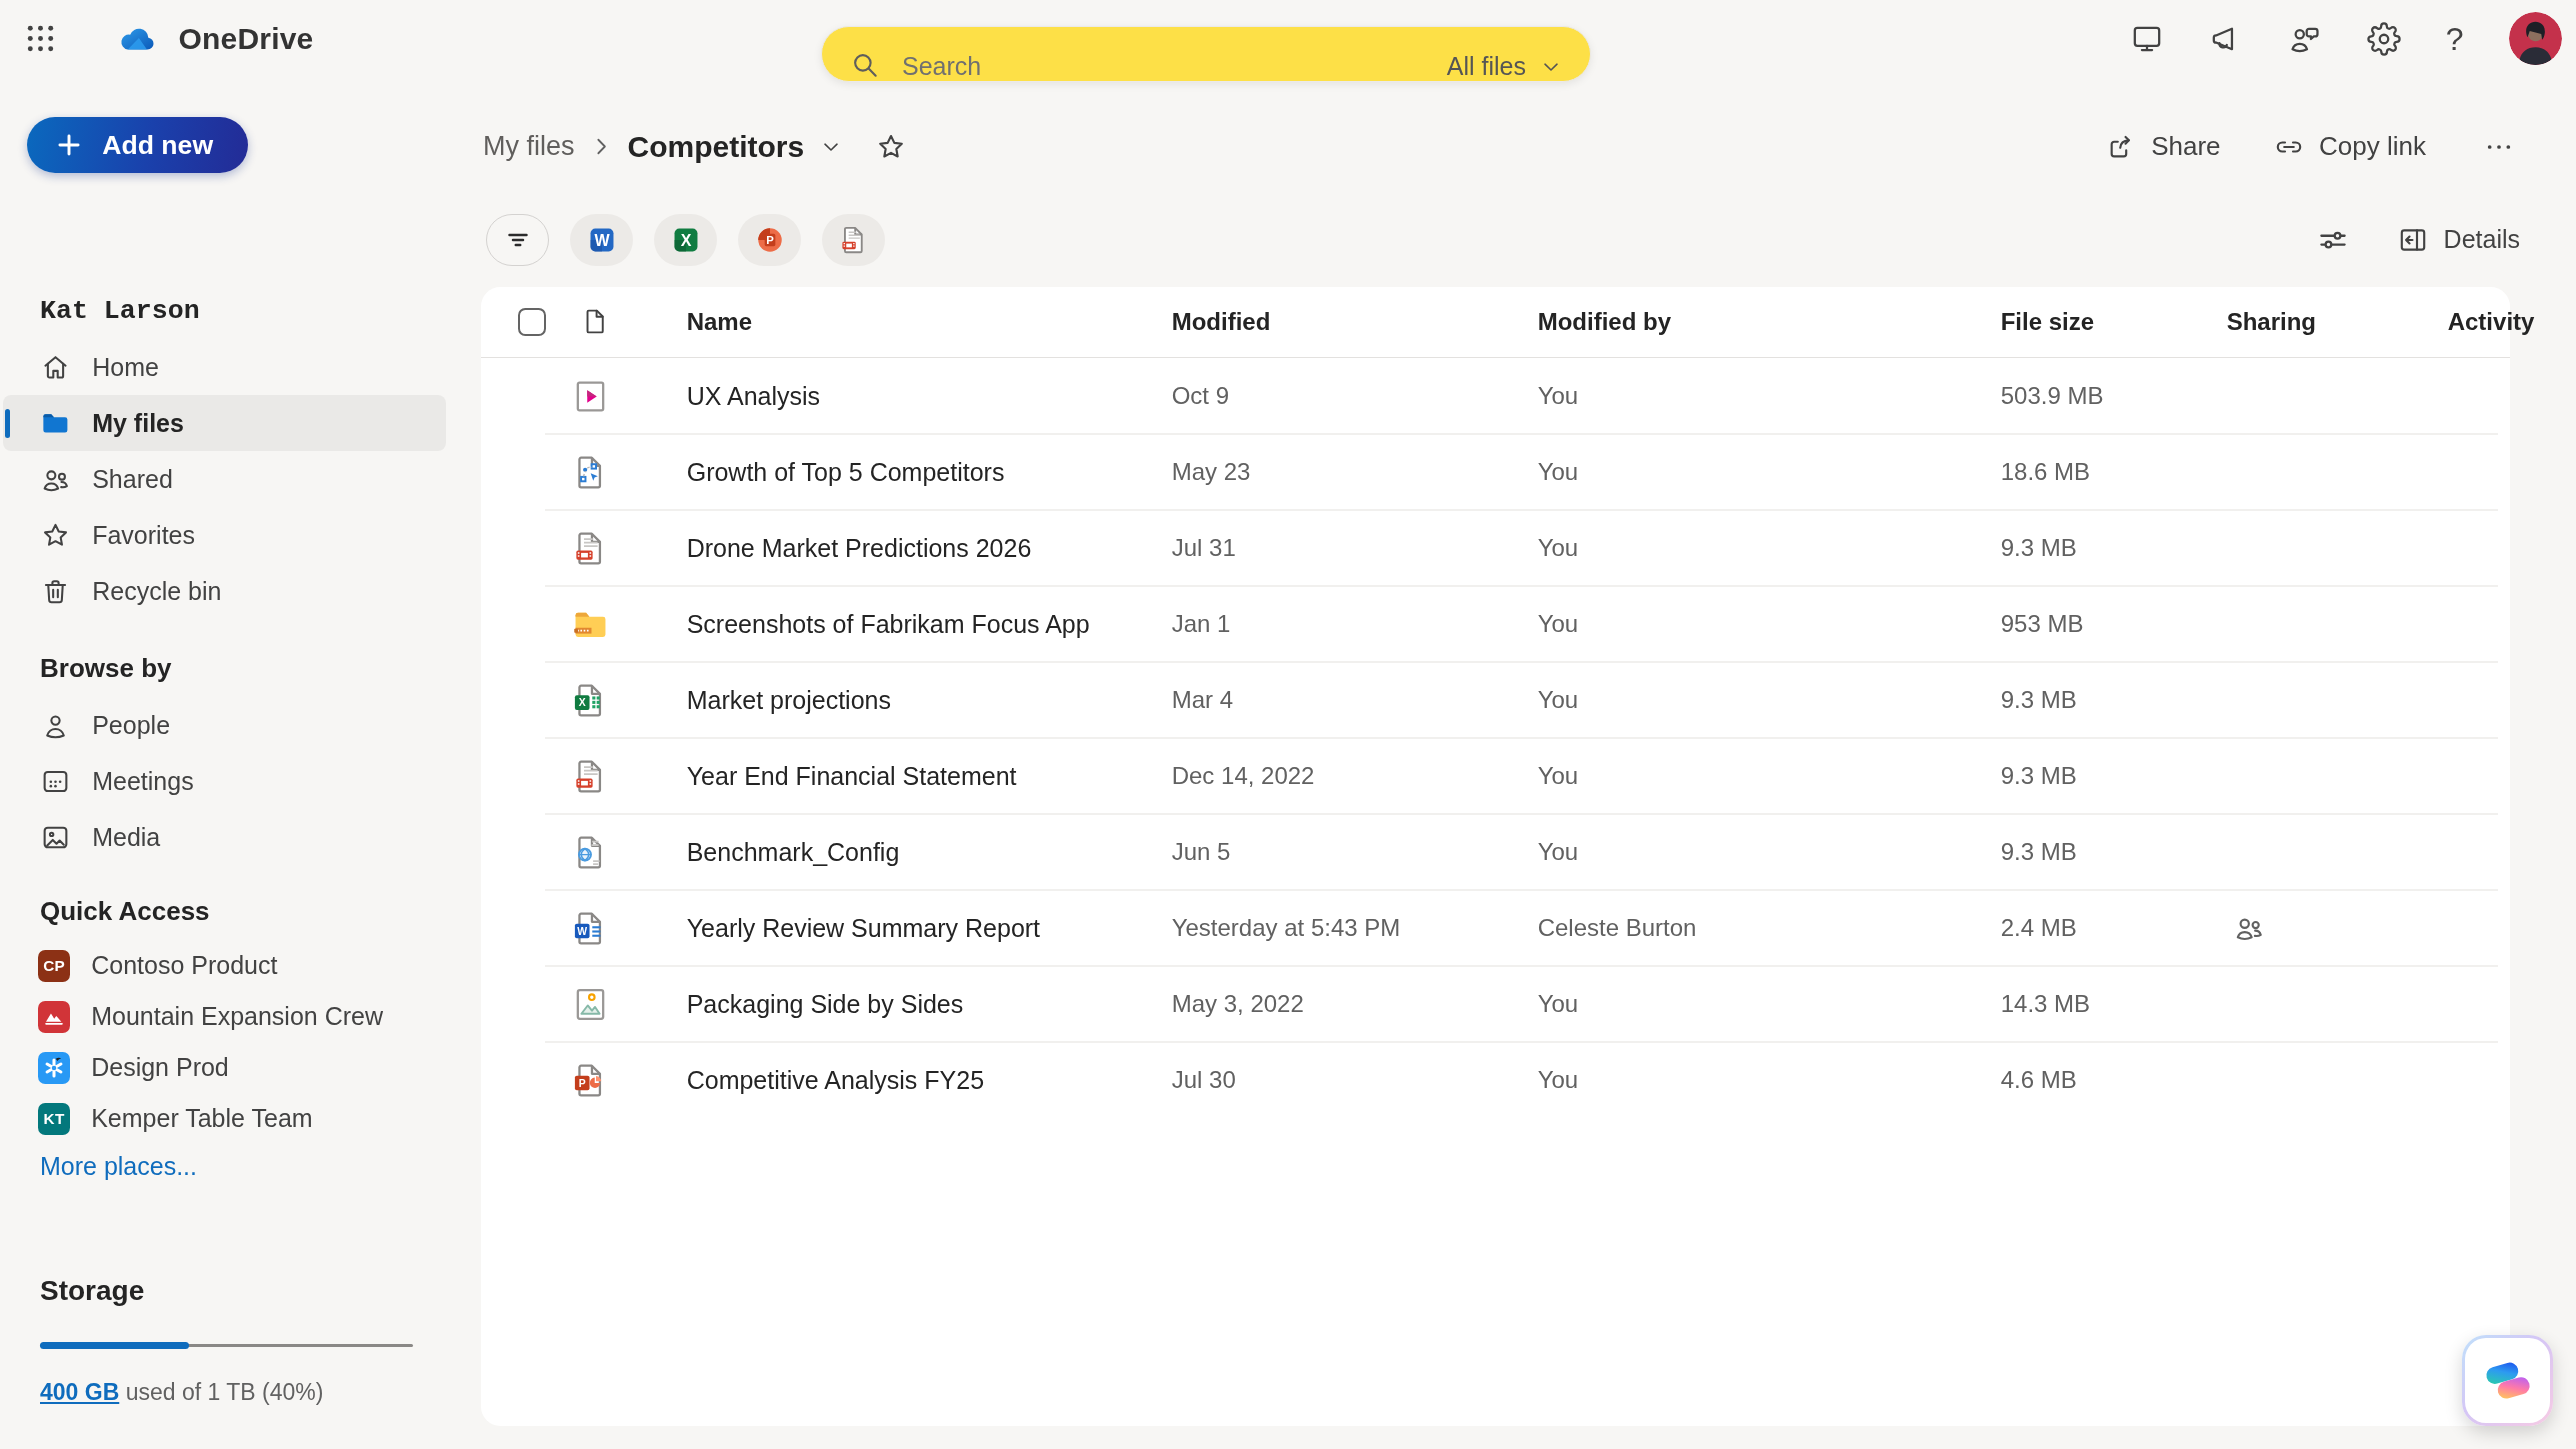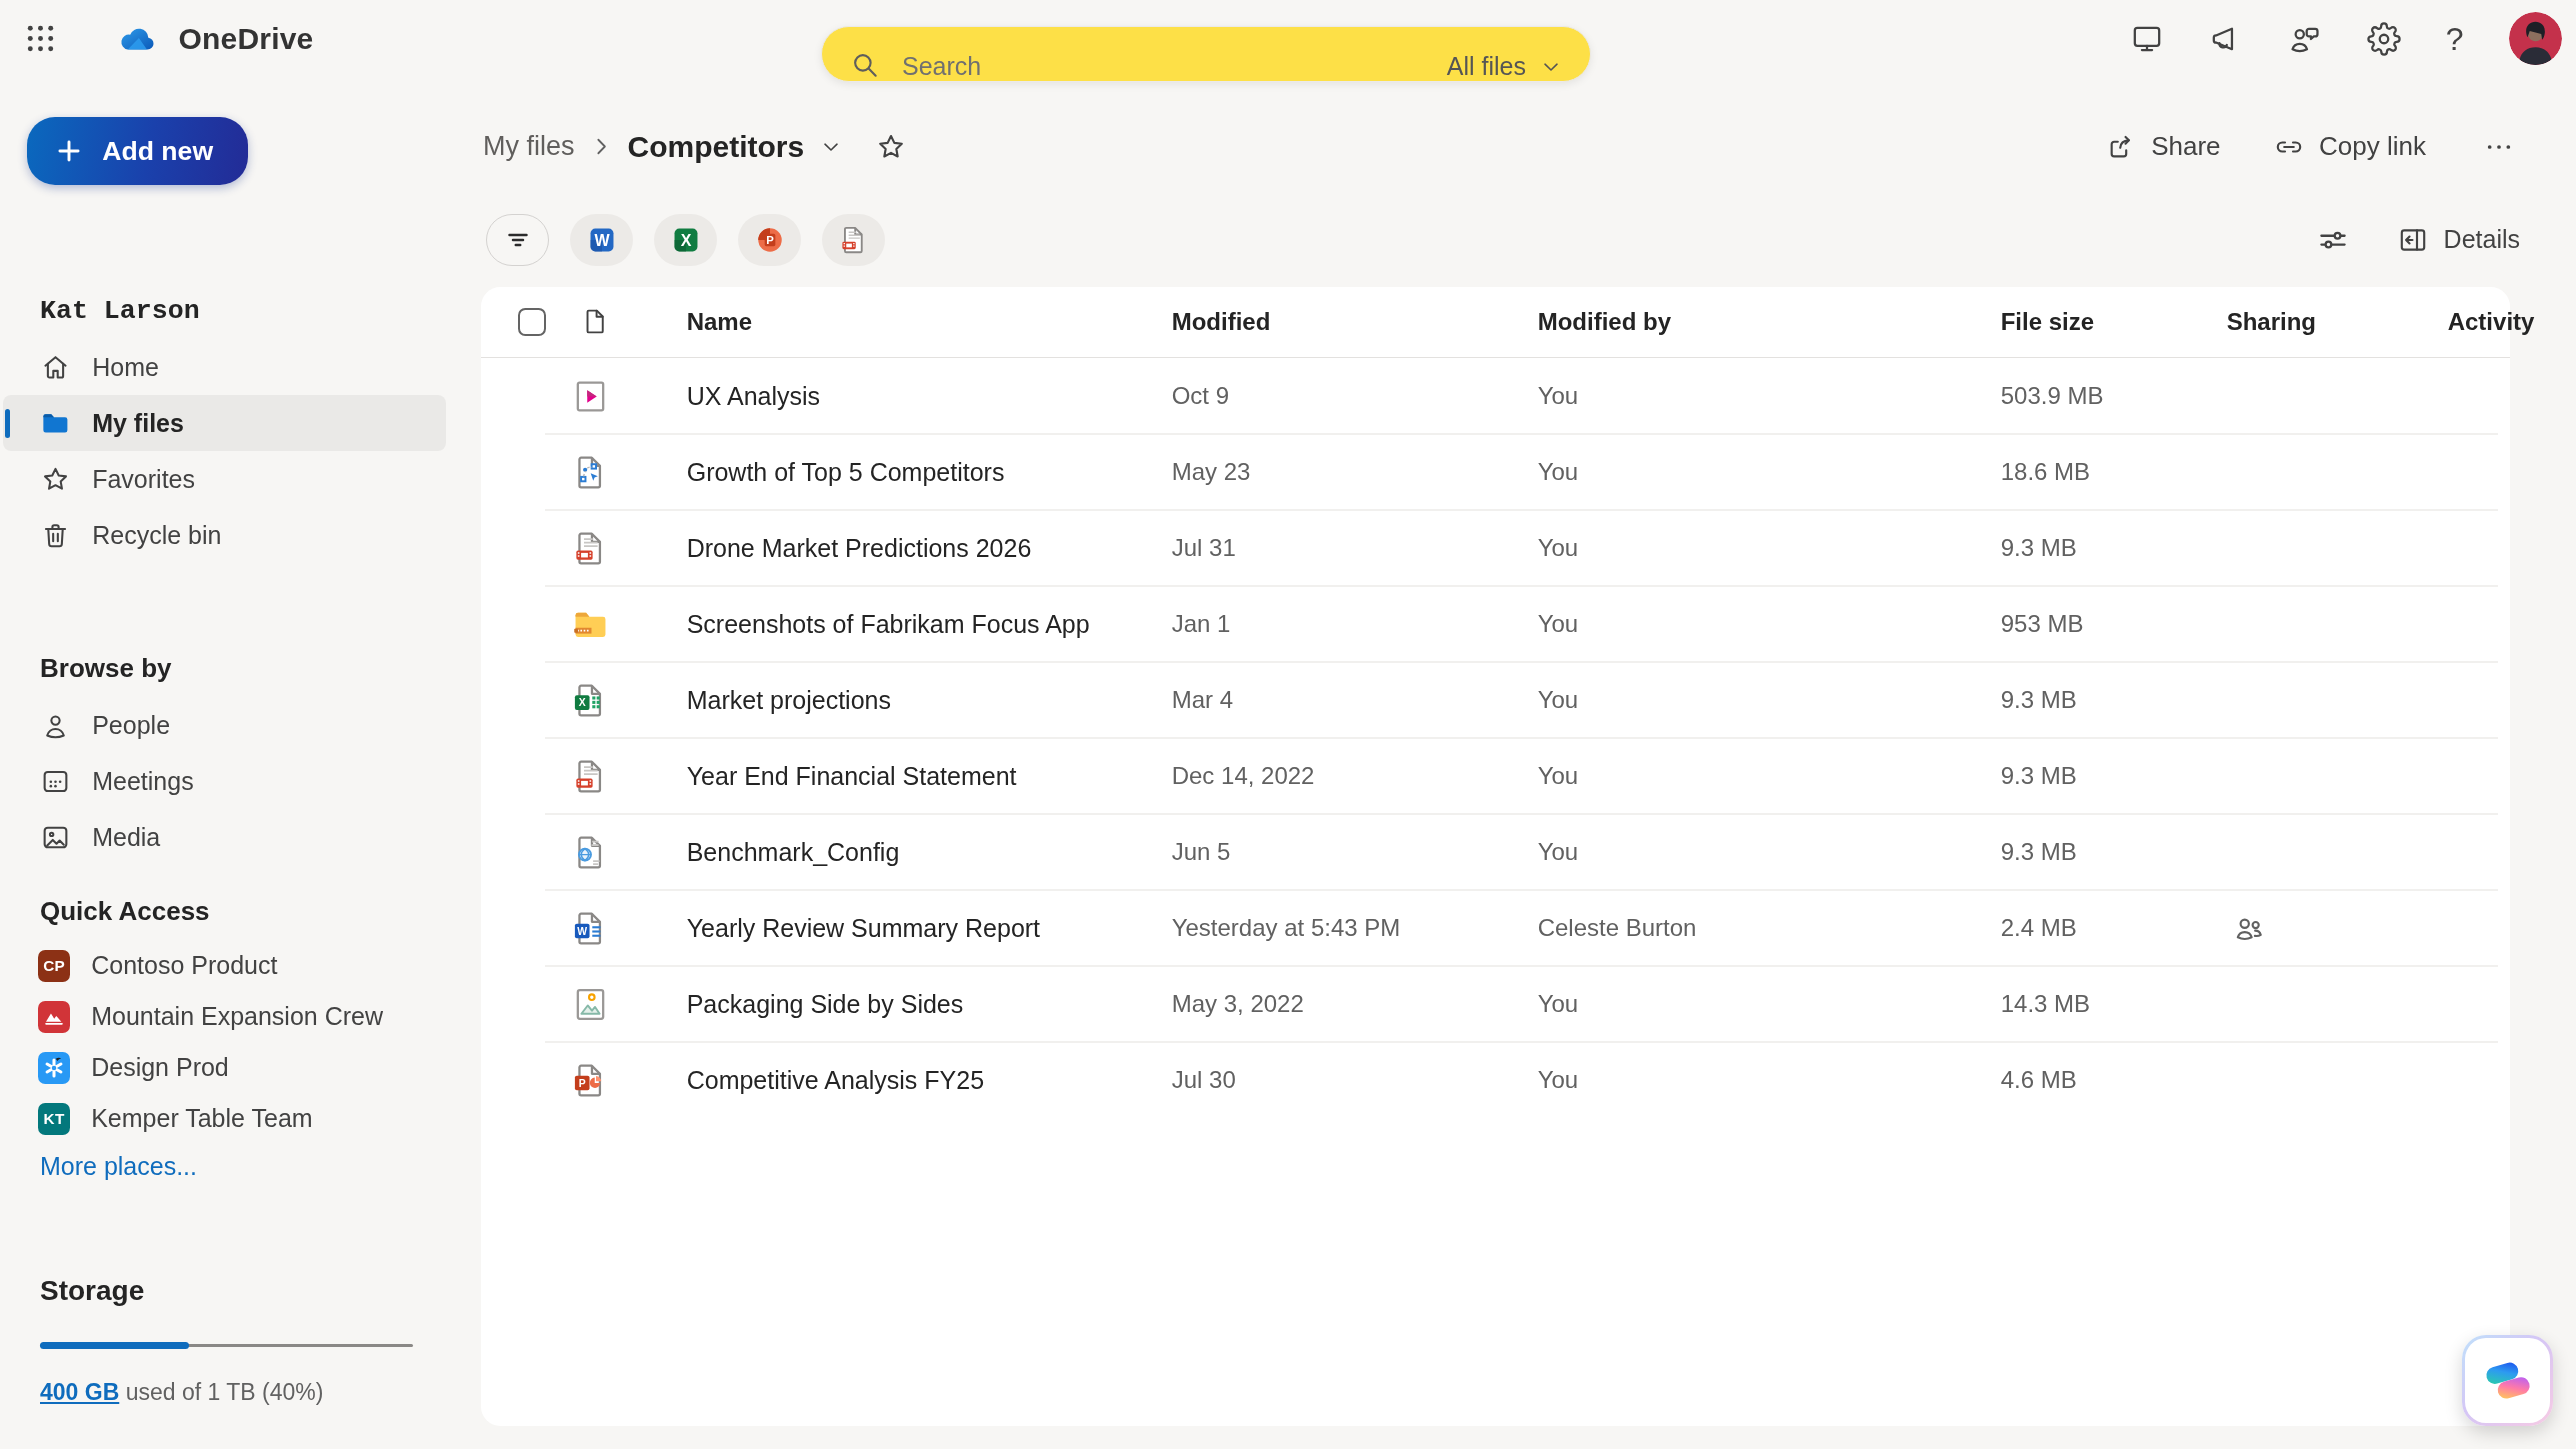--- a/index.html
+++ b/index.html
@@ -38,21 +38,21 @@
   .scope-chevron { width:24px; height:24px; color:#555; }
 
   .topbar-actions { position:absolute; right:14.5px; top:0; height:77px; display:flex; align-items:center; gap:45px; }
   .tb-icon { width:34px; height:34px; color:#424242; cursor:pointer; }
   .tb-help { font-size:32px; color:#424242; width:auto; height:auto; line-height:1; cursor:pointer; }
   .avatar { width:53px; height:53px; border-radius:50%; overflow:hidden; cursor:pointer; flex:none; }
 
   
   #sidebar { position:absolute; top:77px; left:0; width:467px; bottom:0; }
   .add-new {
-    position:absolute; left:26.6px; top:40px; height:68px; padding:0 35px 0 26px;
+    position:absolute; left:26.6px; top:40px; height:56px; padding:0 35px 0 26px;
     border:none; border-radius:28px; cursor:pointer;
     background:linear-gradient(100deg,#0A69BE 0%, #1A41AC 55%, #232B96 100%);
     color:#fff; display:flex; align-items:center; gap:17.7px;
     font-family:inherit; font-size:26.6px; font-weight:600;
     box-shadow:0 3.2px 9.7px rgba(20,50,140,.30);
   }
   .add-plus { width:32px; height:32px; color:#fff; }
   .sb-user { position:absolute; left:40px; top:219px; font-size:26.6px; font-weight:700; color:#242424;font-family:Liberation Mono, monospace; }
 
   .nav-group { position:absolute; left:0; right:13px; }
@@ -277,20 +277,32 @@
             <path d="M2.6 6.6a1.8 1.8 0 0 1 1.8-1.8h4.3l2.1 2.3h8.6a1.8 1.8 0 0 1 1.8 1.8v8.3a1.8 1.8 0 0 1-1.8 1.8H4.4a1.8 1.8 0 0 1-1.8-1.8Z" fill="#1176D1"></path>
             <path d="M2.6 6.6a1.8 1.8 0 0 1 1.8-1.8h4.3l2.1 2.3H2.6Z" fill="#0B5CA8"></path>
           </svg>
         </span>
     <span class="nav-label">My files</span>
   </div>
       <div class="nav-item">
     <span class="nav-ind"></span>
     <span class="icon nav-icon">
           <svg viewBox="0 0 24 24" fill="none" stroke="currentColor" stroke-width="1.6" stroke-linecap="round" stroke-linejoin="round">
+            <circle cx="8.8" cy="8.8" r="3.1"></circle>
+            <path d="M3.6 19a5.4 5.4 0 0 1 10.4 0c-3.1 1.5-7.3 1.5-10.4 0Z"></path>
+            <circle cx="17" cy="9.8" r="2.3"></circle>
+            <path d="M16.4 17.9c1.6.3 3.2 0 4.4-.8a4.3 4.3 0 0 0-4.2-3.1"></path>
+          </svg>
+        </span>
+    <span class="nav-label">Shared</span>
+  </div>
+      <div class="nav-item">
+    <span class="nav-ind"></span>
+    <span class="icon nav-icon">
+          <svg viewBox="0 0 24 24" fill="none" stroke="currentColor" stroke-width="1.6" stroke-linecap="round" stroke-linejoin="round">
             <path d="M12 3.8l2.5 5.1 5.6.7-4.1 3.9 1 5.6-5-2.7-5 2.7 1-5.6L3.9 9.6l5.6-.7Z"></path>
           </svg>
         </span>
     <span class="nav-label">Favorites</span>
   </div>
       <div class="nav-item">
     <span class="nav-ind"></span>
     <span class="icon nav-icon">
           <svg viewBox="0 0 24 24" fill="none" stroke="currentColor" stroke-width="1.6" stroke-linecap="round" stroke-linejoin="round">
             <path d="M4.6 7h14.8M9.6 7V5.4A1.4 1.4 0 0 1 11 4h2a1.4 1.4 0 0 1 1.4 1.4V7"></path>

